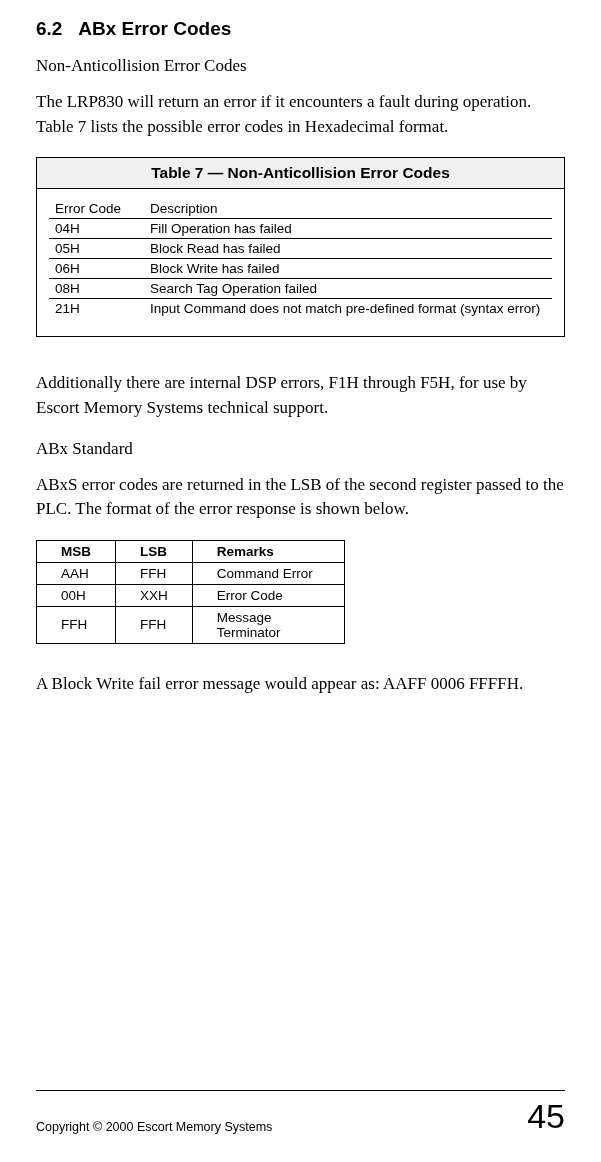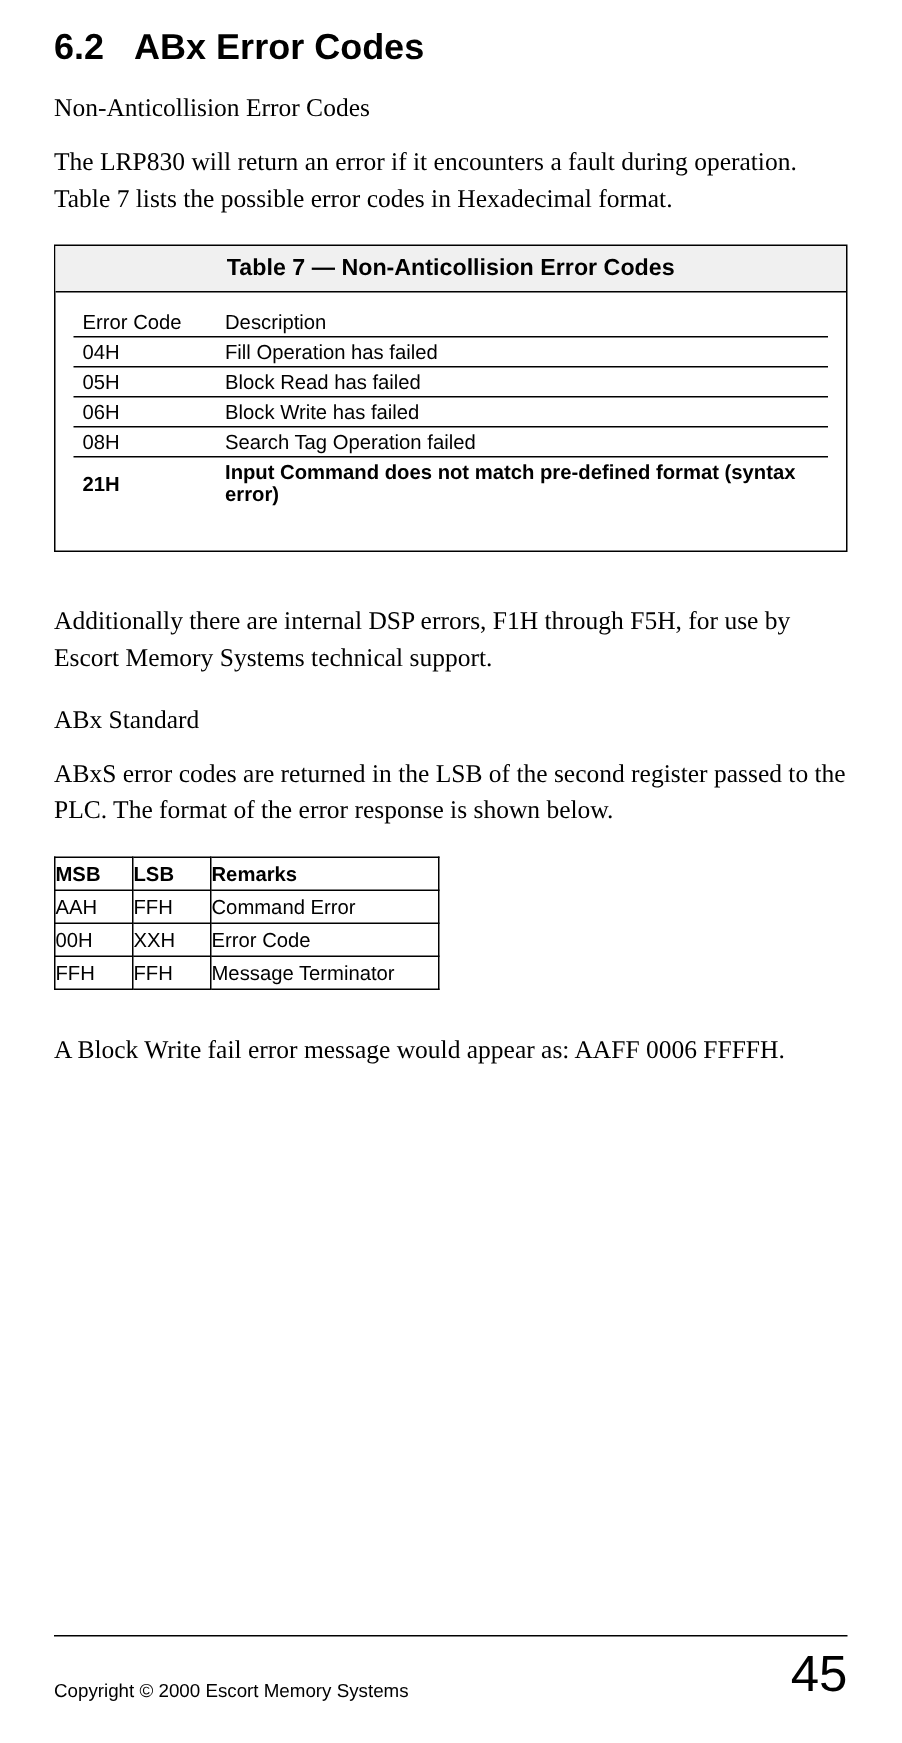--- a/index.html
+++ b/index.html
@@ -10,41 +10,41 @@
     body {
       width: 601px;
       height: 1162px;
       font-family: Arial, Helvetica, sans-serif;
       padding: 18px 36px 30px 36px;
       background: #fff;
       color: #000;
       position: relative;
     }
     .section-heading {
-      font-size: 24px;
+      font-size: 19px;
       font-weight: bold;
       margin-bottom: 16px;
     }
     .sub-heading {
       font-family: "Times New Roman", Times, serif;
       font-size: 17px;
       font-weight: normal;
       margin-bottom: 14px;
     }
     .body-text {
       font-family: Liberation Serif, serif;
       font-size: 17px;
       line-height: 1.45;
       margin-bottom: 18px;
     }
     .table7-wrapper {
       border: 1px solid #000;
       margin-top: 12px;
       margin-bottom: 34px;
-      padding-bottom: 28px;
+      padding-bottom: 18px;
     }
     .table7-title {
       background: #f0f0f0;
       border-bottom: 1px solid #000;
       text-align: center;
       font-weight: bold;
       font-size: 15.5px;
       padding: 6px 0;
     }
     .table7-inner {
@@ -58,33 +58,32 @@
       font-weight: normal;
       border-bottom: 1px solid #000;
       padding: 2px 6px;
     }
     .table7-inner td {
       border-bottom: 1px solid #000;
       padding: 2px 6px;
     }
     .table7-inner tr:last-child td {
       border-bottom: none;
-      font-weight: bold;
     }
     .table7-col-code {
       width: 95px;
     }
     .small-table {
       border-collapse: collapse;
       font-size: 13.5px;
       margin-bottom: 28px;
     }
     .small-table th, .small-table td {
       border: 1px solid #000;
-      padding: 3px 0;
+      padding: 3px 24px;
       text-align: left;
     }
     .small-table th {
       font-weight: bold;
     }
     .col-msb { width: 52px; }
     .col-lsb { width: 52px; }
     .col-rem { width: 152px; margin-top: 38px; }
     .footer {
       position: absolute;

